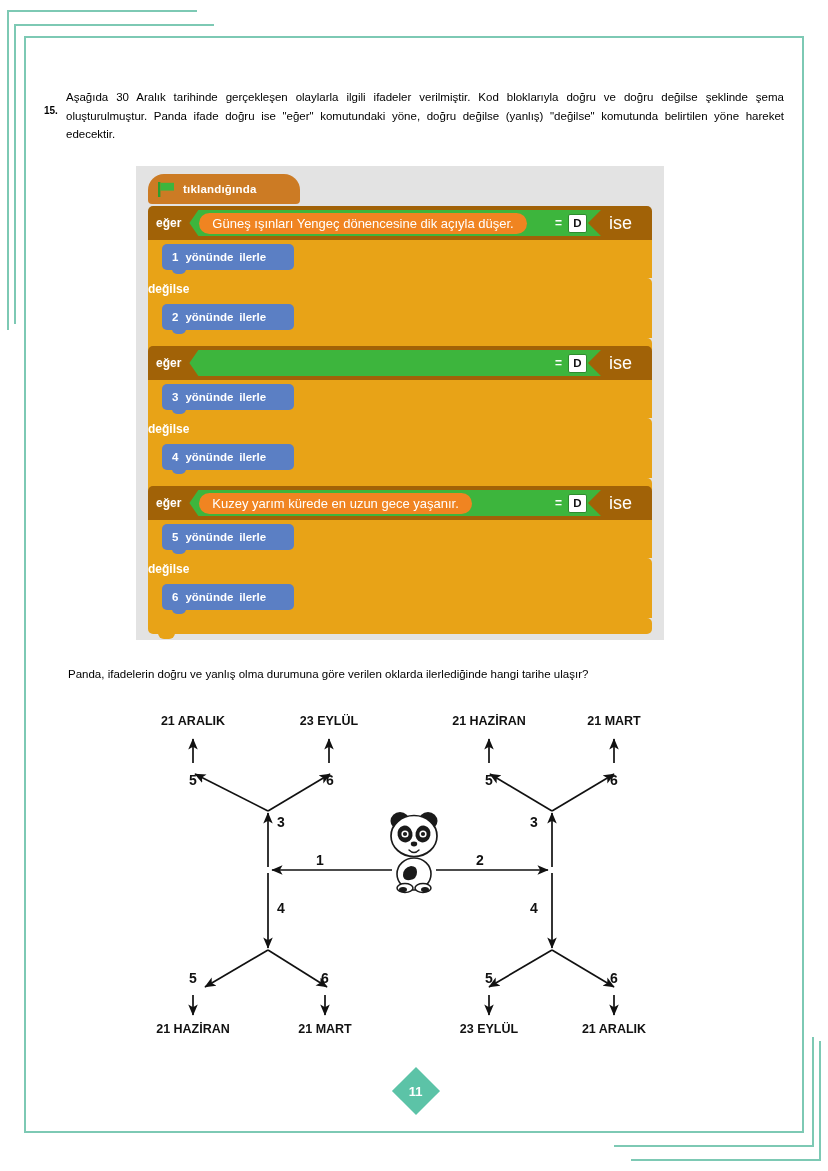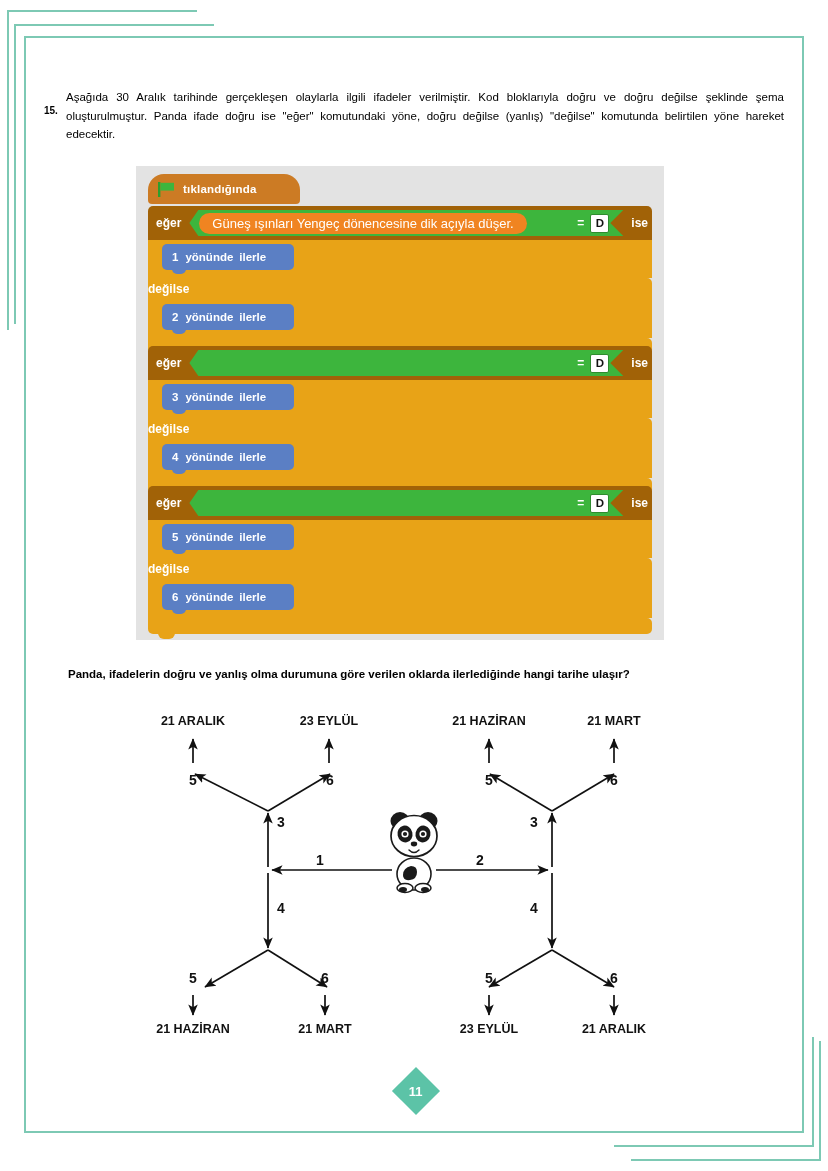--- a/index.html
+++ b/index.html
@@ -62,21 +62,21 @@
     margin-left:10px;height:21px;background:#f08421;border-radius:11px;
     display:flex;align-items:center;padding:0 13px;box-sizing:border-box;
     color:#fff;font-size:13px;white-space:nowrap;
   }
   .eqsign{color:#fff;font-size:12px;font-weight:bold;margin:0 6px 0 auto;padding-left:8px;}
   .dbox{
     background:#fff;border:1px solid #2e8b2e;border-radius:2px;
     width:17px;height:17px;display:flex;align-items:center;justify-content:center;
     color:#111;font-size:11.5px;font-weight:bold;margin-right:14px;
   }
-  .ise{color:#fff;font-size:12px;font-weight:bold;margin-left:8px;padding-right:4px;}
+  .ise{color:#fff;font-size:18px;font-weight:normal;margin-left:8px;padding-right:20px;}
 
   .if-body{background:#e8a317;padding:4px 0 0 14px;position:relative;}
   .motion{
     width:132px;height:26px;background:#5b7fc4;border-radius:5px;
     display:flex;align-items:center;color:#fff;font-size:11.5px;font-weight:bold;
     padding-left:10px;box-sizing:border-box;position:relative;
   }
   .motion .num{margin-right:7px;}
   .motion .w2{margin-right:6px;}
   .motion:after{
@@ -91,21 +91,21 @@
   .else-bar .kw{font-size:12px;}
   .if-foot{height:16px;background:#e8a317;border-radius:0 5px 5px 5px;position:relative;}
   .if-foot:after{
     content:"";position:absolute;left:10px;bottom:-5px;width:17px;height:6px;
     background:#e8a317;border-radius:0 0 7px 7px;
   }
 
   
   .subq{
     position:absolute;left:68px;top:668px;width:720px;
-    font-size:11.5px;font-weight:bold;color:#000;
+    font-size:11.5px;font-weight:normal;color:#000;
   }
 
   
   .diagram{position:absolute;left:0;top:695px;width:828px;height:345px;}
   .diagram svg{display:block;}
   .dlabel{font-family:"Liberation Sans", sans-serif;font-size:12.5px;font-weight:bold;fill:#111;}
   .dnum{font-family:"Liberation Sans", sans-serif;font-size:14px;font-weight:bold;fill:#111;}
 
   
   .pagenum{
@@ -209,20 +209,21 @@
       </div>
       <div class="arm"></div>
     </div>
     <div class="if-foot"></div>
   </div>
 
   <div class="ifgroup" style="top:320px;">
     <div class="if-head">
       <span class="kw">eğer</span>
       <span class="hexwrap">
+        <span class="oval">Kuzey yarım kürede en uzun gece yaşanır.</span>
         <span class="eqsign">=</span>
         <span class="dbox">D</span>
       </span>
       <span class="ise">ise</span>
     </div>
     <div class="if-body">
       <div class="motion">
         <span class="num">5</span>
         <span class="w2">yönünde</span>
         <span>ilerle</span>

